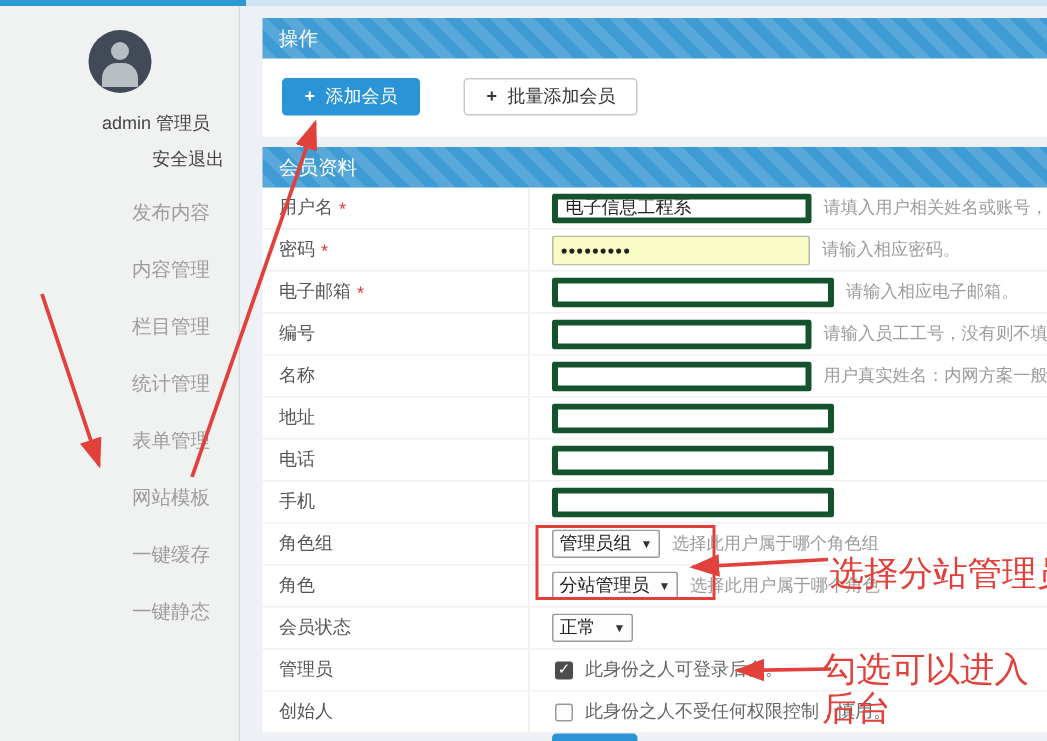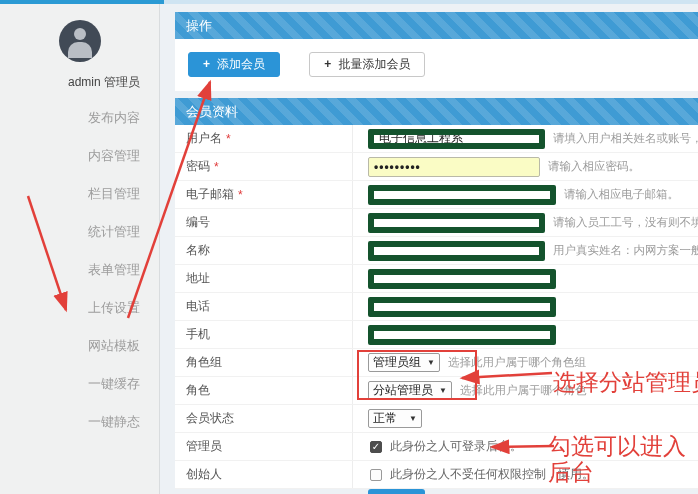--- a/index.html
+++ b/index.html
@@ -33,21 +33,21 @@
   .btn { display:inline-block; height:25px; line-height:23px; padding:0 14px; font-size:12px; border-radius:3px; cursor:pointer; }
   .btn .plus { margin-right:7px; font-weight:bold; }
   .btn-primary { background:#2b94d7; color:#fff; border:1px solid #2b94d7; }
   .btn-plain { background:#fff; color:#333; border:1px solid #c8c8c8; margin-left:26px; }
 
   
   .frow { display:flex; height:28px; border-bottom:1px solid #f1f1f1; align-items:center; }
   .fl { width:178px; flex:0 0 178px; align-self:stretch; display:flex; align-items:center; padding-left:11px; border-right:1px solid #ededed; color:#555; }
   .req { color:#e03a3a; margin-left:4px; }
   .fc { flex:1; display:flex; align-items:center; padding-left:15px; overflow:hidden; white-space:nowrap; }
-  .inp { width:188px; height:20px; border:6px solid #14532d; border-radius:2px; padding:0 5px; font-size:12px; color:#222; background:#fff; font-family:"Liberation Sans","DejaVu Sans",sans-serif; }
+  .inp { width:188px; height:20px; border:4px solid #14532d; border-radius:2px; padding:0 5px; font-size:12px; color:#222; background:#fff; font-family:"Liberation Sans","DejaVu Sans",sans-serif; }
   .inp.pwd { width:172px; background:#fafcc5; border:1px solid #b9b9a8; font-weight:bold; letter-spacing:1px; }
   .hint { color:#9b9b9b; font-size:11.5px; margin-left:8px; }
   .sel { display:inline-flex; align-items:center; justify-content:space-between; height:19px; border:1px solid #9a9a9a; border-radius:2px; background:#fdfdfd; padding:0 4px; color:#222; cursor:pointer; }
   .sel .car { font-size:8px; color:#333; margin-left:6px; }
   .cbrow .fc { padding-left:17px; }
   .cb { width:12px; height:12px; border:1px solid #9a9a9a; border-radius:2px; background:#fdfdfd; display:inline-flex; align-items:center; justify-content:center; flex:0 0 12px; }
   .cb.on { background:#4d4d4d; border-color:#4d4d4d; color:#fff; font-size:10px; line-height:10px; }
   .cbtext { color:#666; margin-left:8px; }
   .submit-sliver { position:absolute; left:368px; top:489px; width:57px; height:8px; background:#2b94d7; border-radius:3px 3px 0 0; cursor:pointer; }
 
@@ -64,28 +64,28 @@
     <div class="seg"></div>
   </div>
 
 <div class="sidebar">
   <div class="userbox">
     <div class="avatar">
       <div class="head"></div>
       <div class="bodyshape"></div>
     </div>
     <div class="uname">admin 管理员</div>
+    <div class="ulogout">安全退出</div>
   </div>
   <div class="menu">
     <div class="mitem">发布内容</div>
     <div class="mitem">内容管理</div>
     <div class="mitem">栏目管理</div>
     <div class="mitem">统计管理</div>
     <div class="mitem">表单管理</div>
-    <div class="mitem">上传设置</div>
     <div class="mitem">网站模板</div>
     <div class="mitem">一键缓存</div>
     <div class="mitem">一键静态</div>
   </div>
 </div>
 
 <div class="main">
   <div class="panel p-ops">
     <div class="phead">操作</div>
     <div class="ops-body">

